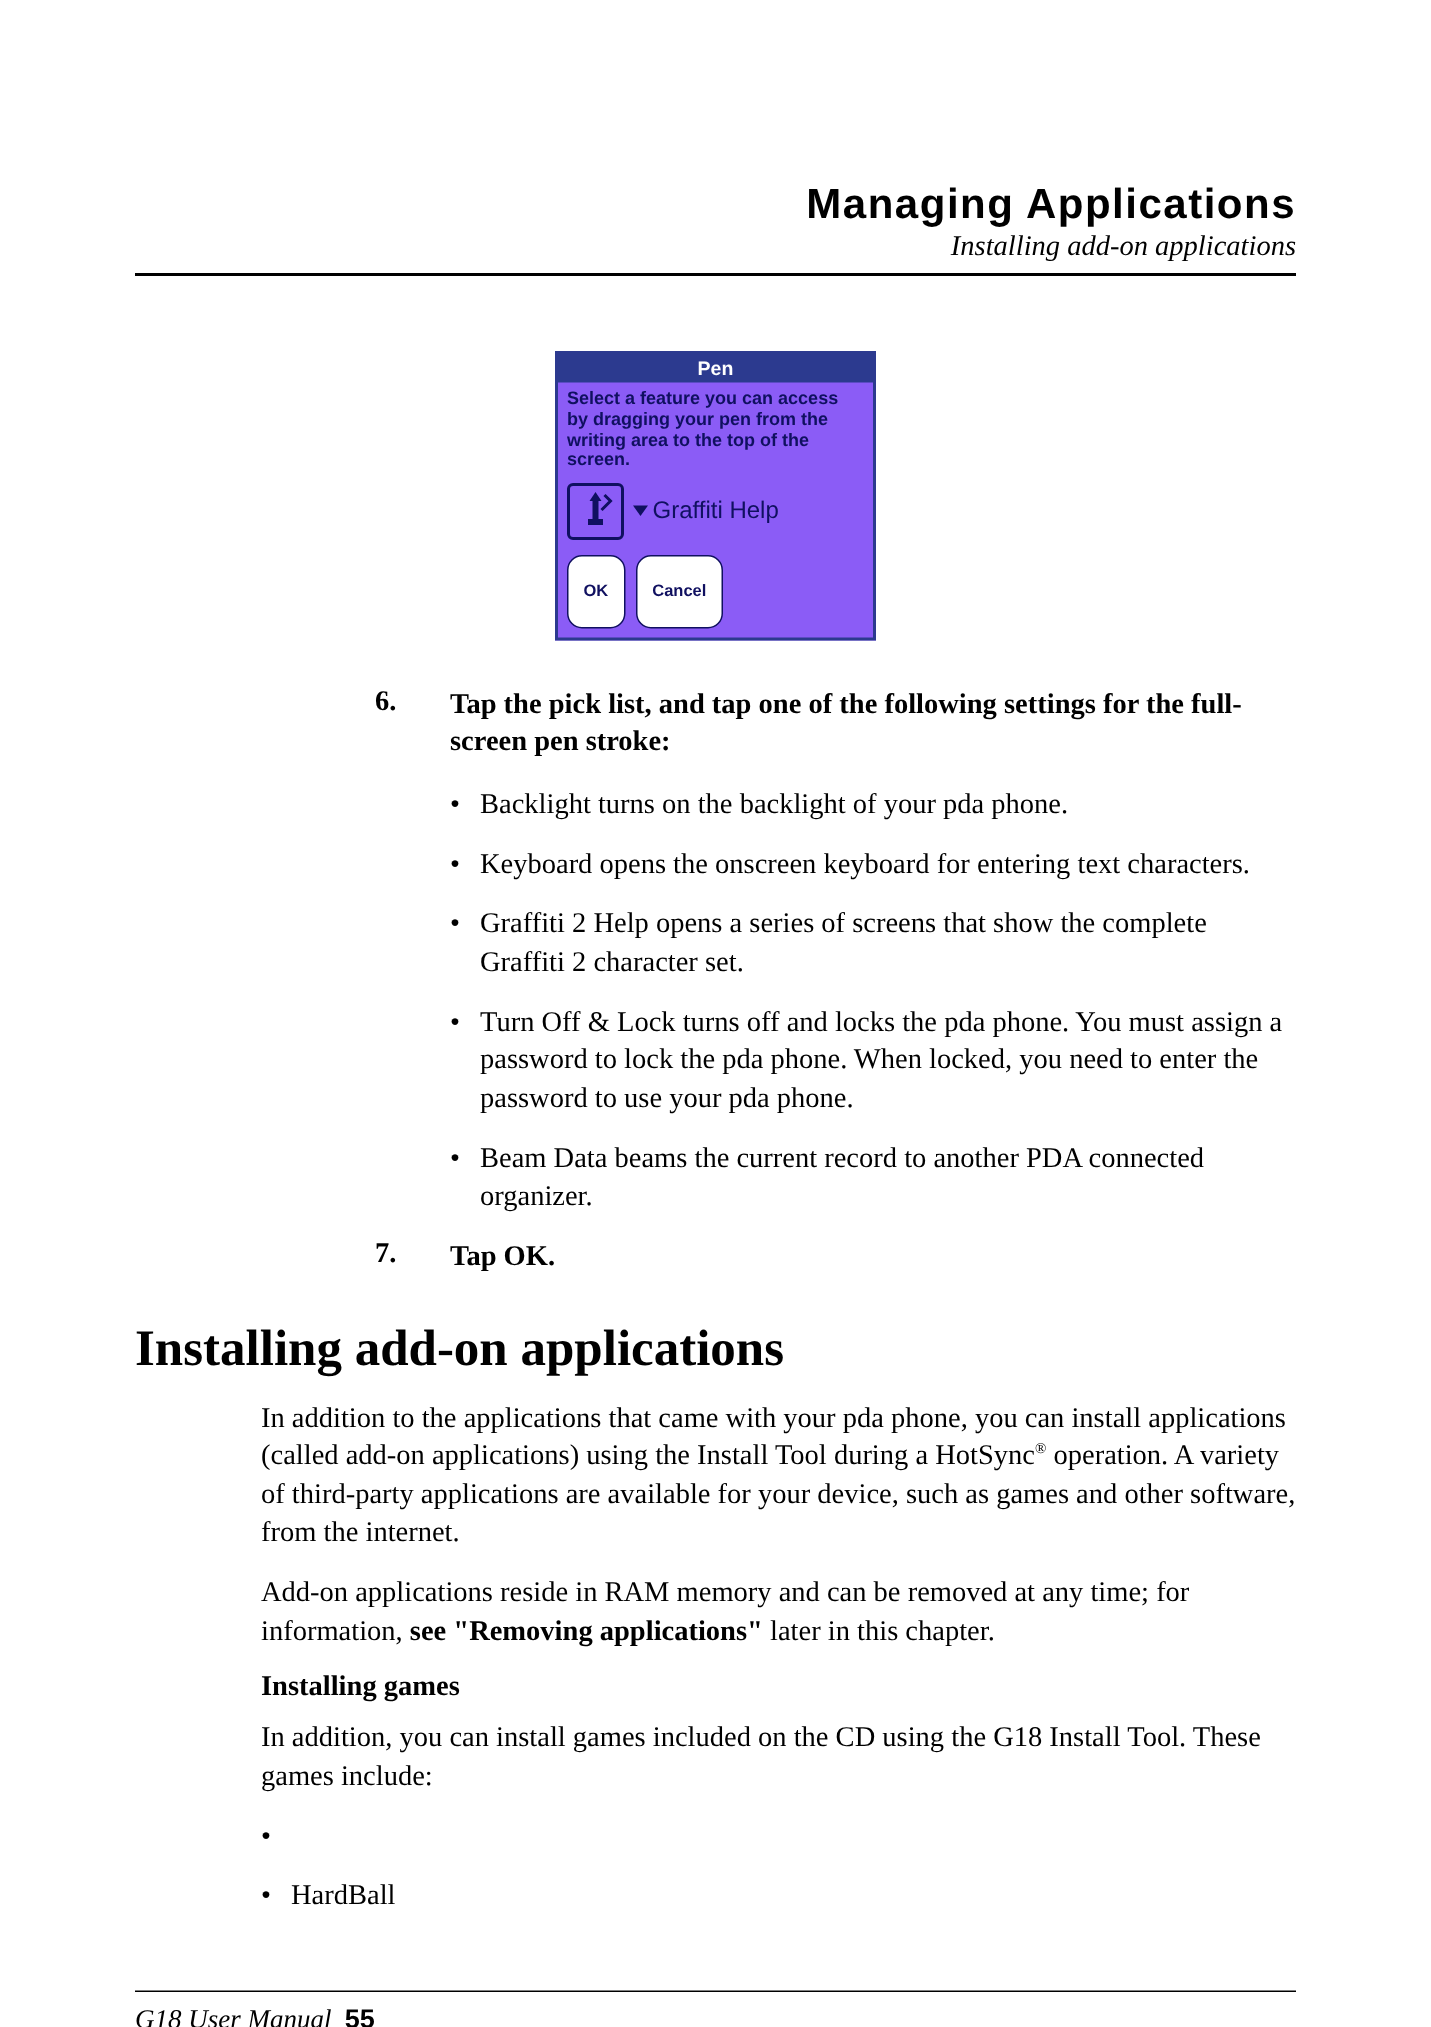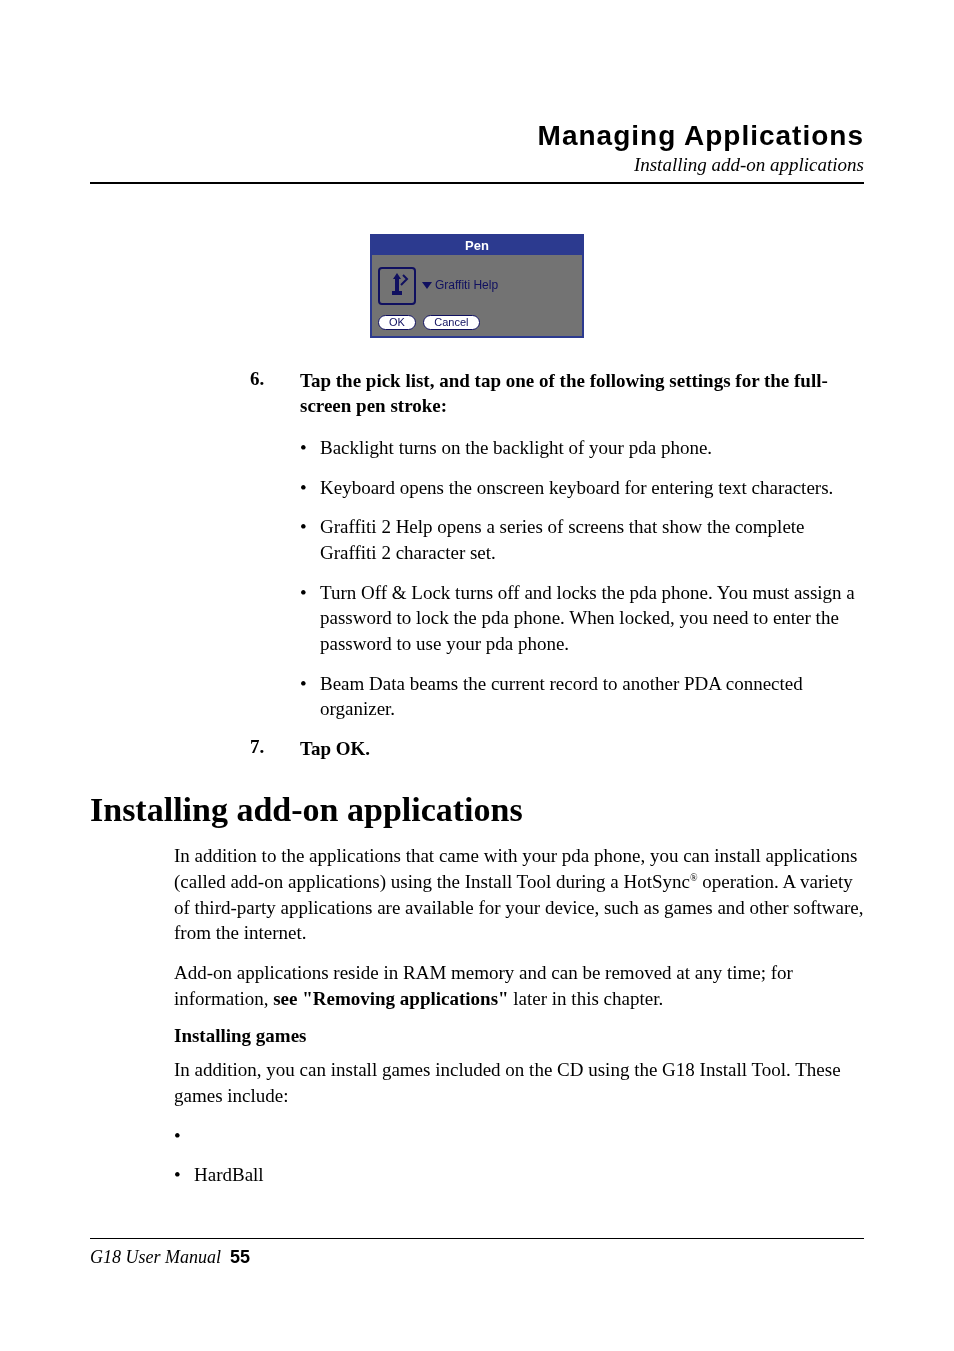--- a/index.html
+++ b/index.html
@@ -35,21 +35,21 @@
     margin: 6px 0 50px 0;
   }
   .screenshot-wrap {
     text-align: center;
     margin-bottom: 30px;
   }
   .palm-dialog {
     display: inline-block;
     width: 210px;
     border: 2px solid #2c3a8f;
-    background: #737373;
+    background: #8b5cf6;
     text-align: left;
   }
   .palm-titlebar {
     background: #2c3a8f;
     color: #ffffff;
     font-family: Arial, Helvetica, sans-serif;
     font-size: 13px;
     font-weight: bold;
     text-align: center;
     padding: 2px 0;
@@ -72,43 +72,43 @@
     height: 34px;
     border: 2px solid #101060;
     border-radius: 4px;
     margin-right: 6px;
     position: relative;
   }
   .palm-icon svg { width: 100%; height: 100%; }
   .palm-drop {
     font-weight: normal;
     color: #101060;
-    font-size: 12px;
+    font-size: 16px;
   }
   .palm-drop .tri {
     display: inline-block;
     width: 0; height: 0;
     border-left: 5px solid transparent;
     border-right: 5px solid transparent;
     border-top: 7px solid #101060;
     margin-right: 3px;
     vertical-align: middle;
   }
   .palm-buttons {
     margin-top: 10px;
   }
   .palm-btn {
     display: inline-block;
     border: 1.5px solid #101060;
     border-radius: 10px;
-    padding: 0px 10px;
+    padding: 17px 10px;
     font-size: 11px;
     color: #101060;
     background: #fff;
-    font-weight: normal;
+    font-weight: bold;
     margin-right: 4px;
   }
   .content-indent {
     margin-left: 160px;
   }
   .step-row {
     display: flex;
     margin-bottom: 16px;
   }
   .step-num {
@@ -187,20 +187,21 @@
   <div class="header-block">
     <div class="header-title">Managing Applications</div>
     <div class="header-subtitle">Installing add-on applications</div>
   </div>
   <hr class="header-rule">
 
   <div class="screenshot-wrap">
     <div class="palm-dialog">
       <div class="palm-titlebar">Pen</div>
       <div class="palm-body">
+        <div>Select a feature you can access by dragging your pen from the writing area to the top of the screen.</div>
         <div class="palm-row">
           <div class="palm-icon">
             <svg viewBox="0 0 34 34">
               <path d="M17 4 L13 10 L15 10 L15 22 L12 22 L12 26 L22 26 L22 22 L19 22 L19 10 L21 10 Z" fill="#101060"></path>
               <path d="M23 6 L27 10 L21 16" stroke="#101060" stroke-width="2" fill="none"></path>
             </svg>
           </div>
           <div class="palm-drop">
             <span class="tri"></span><span>Graffiti Help</span>
           </div>

